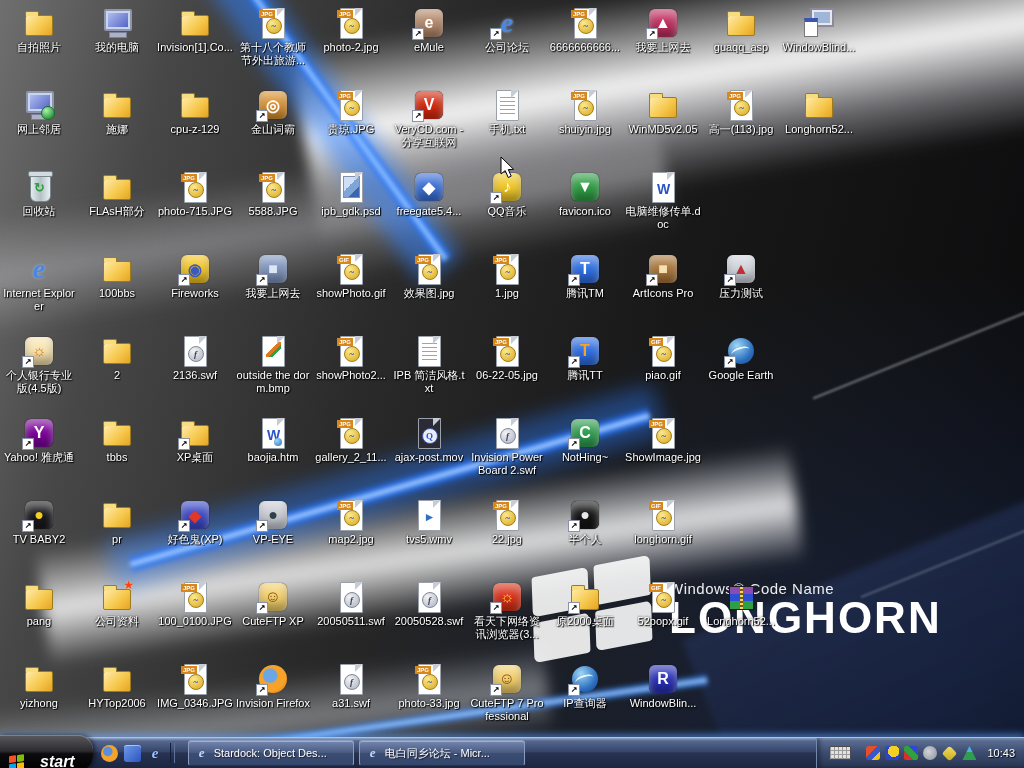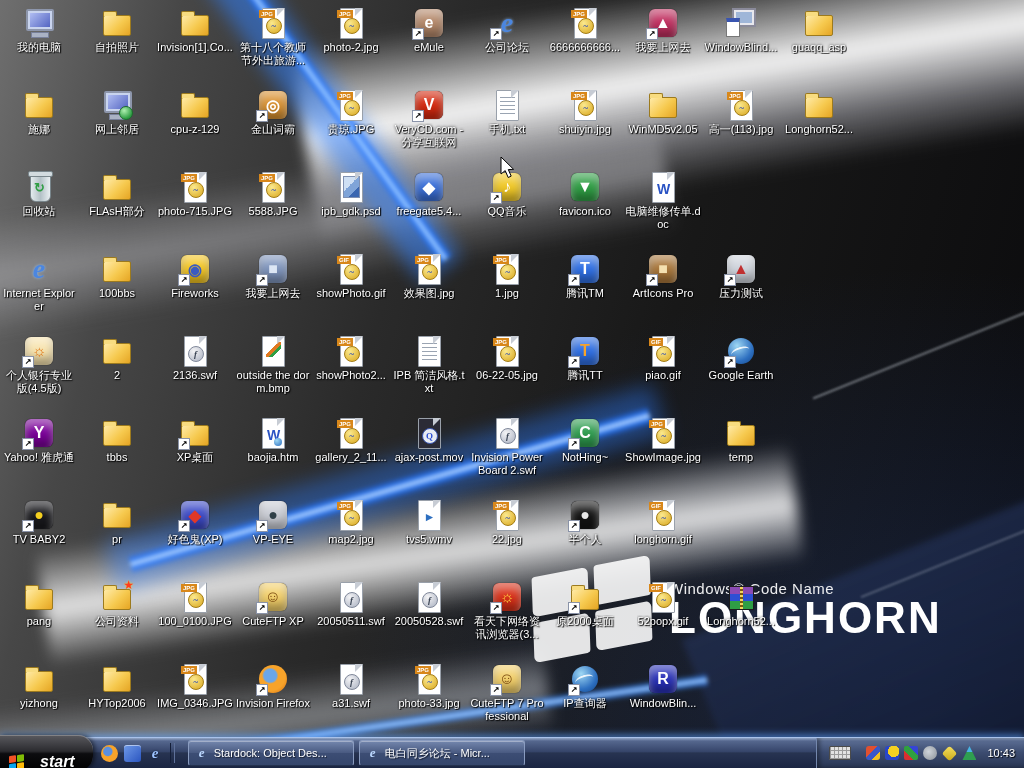--- a/index.html
+++ b/index.html
@@ -199,35 +199,35 @@
         <i></i>
       </div>
     <div class="lhtext">
       <div class="lhsmall">Windows® Code Name</div>
       <div class="lhbig">LONGHORN</div>
     </div>
   </div>
 
   <div class="rows">
       <div class="irow">
+        <div class="dicon" title="自拍照片">
+          <div class="art">
+            <div class="i-folder"></div>
+          </div>
+          <div class="dlabel">自拍照片</div>
+        </div>
         <div class="dicon" title="我的电脑">
           <div class="art">
             <div class="i-pc">
               <div class="scr"></div>
               <div class="base"></div>
             </div>
           </div>
           <div class="dlabel">我的电脑</div>
         </div>
-        <div class="dicon" title="自拍照片">
-          <div class="art">
-            <div class="i-folder"></div>
-          </div>
-          <div class="dlabel">自拍照片</div>
-        </div>
         <div class="dicon" title="Invision[1].Co...">
           <div class="art">
             <div class="i-folder"></div>
           </div>
           <div class="dlabel">Invision[1].Co...</div>
         </div>
         <div class="dicon" title="第十八个教师节外出旅游...">
           <div class="art">
             <div class="i-page">
               <span class="tag">JPG</span>
@@ -267,54 +267,54 @@
             </div>
           </div>
           <div class="dlabel">6666666666...</div>
         </div>
         <div class="dicon" title="我要上网去">
           <div class="art">
             <span class="i-app" style="background:#c03060;color:#fff">▲</span>
             <span class="sc">↗</span>
           </div>
           <div class="dlabel">我要上网去</div>
+        </div>
+        <div class="dicon" title="guaqq_asp">
+          <div class="art">
+            <div class="i-folder"></div>
+          </div>
+          <div class="dlabel">guaqq_asp</div>
         </div>
         <div class="dicon" title="WindowBlind...">
           <div class="art">
             <div class="i-inst">
               <div class="scr"></div>
               <div class="box"></div>
             </div>
           </div>
           <div class="dlabel">WindowBlind...</div>
         </div>
-        <div class="dicon" title="guaqq_asp">
-          <div class="art">
-            <div class="i-folder"></div>
-          </div>
-          <div class="dlabel">guaqq_asp</div>
-        </div>
       </div>
       <div class="irow">
-        <div class="dicon" title="施娜">
-          <div class="art">
-            <div class="i-folder"></div>
-          </div>
-          <div class="dlabel">施娜</div>
-        </div>
         <div class="dicon" title="网上邻居">
           <div class="art">
             <div class="i-pc">
               <div class="scr"></div>
               <div class="base"></div>
               <span class="netdot"></span>
             </div>
           </div>
           <div class="dlabel">网上邻居</div>
         </div>
+        <div class="dicon" title="施娜">
+          <div class="art">
+            <div class="i-folder"></div>
+          </div>
+          <div class="dlabel">施娜</div>
+        </div>
         <div class="dicon" title="cpu-z-129">
           <div class="art">
             <div class="i-folder"></div>
           </div>
           <div class="dlabel">cpu-z-129</div>
         </div>
         <div class="dicon" title="金山词霸">
           <div class="art">
             <span class="i-app" style="background:#d89030;color:#fff">◎</span>
             <span class="sc">↗</span>
@@ -664,26 +664,20 @@
           <div class="dlabel">NotHing~</div>
         </div>
         <div class="dicon" title="ShowImage.jpg">
           <div class="art">
             <div class="i-page">
               <span class="tag">JPG</span>
               <span class="dot img">~</span>
             </div>
           </div>
           <div class="dlabel">ShowImage.jpg</div>
-        </div>
-        <div class="dicon" title="temp">
-          <div class="art">
-            <div class="i-folder"></div>
-          </div>
-          <div class="dlabel">temp</div>
         </div>
       </div>
       <div class="irow">
         <div class="dicon" title="TV BABY2">
           <div class="art">
             <span class="i-app" style="background:#1a1a1e;color:#f5d020">●</span>
             <span class="sc">↗</span>
           </div>
           <div class="dlabel">TV BABY2</div>
         </div>

